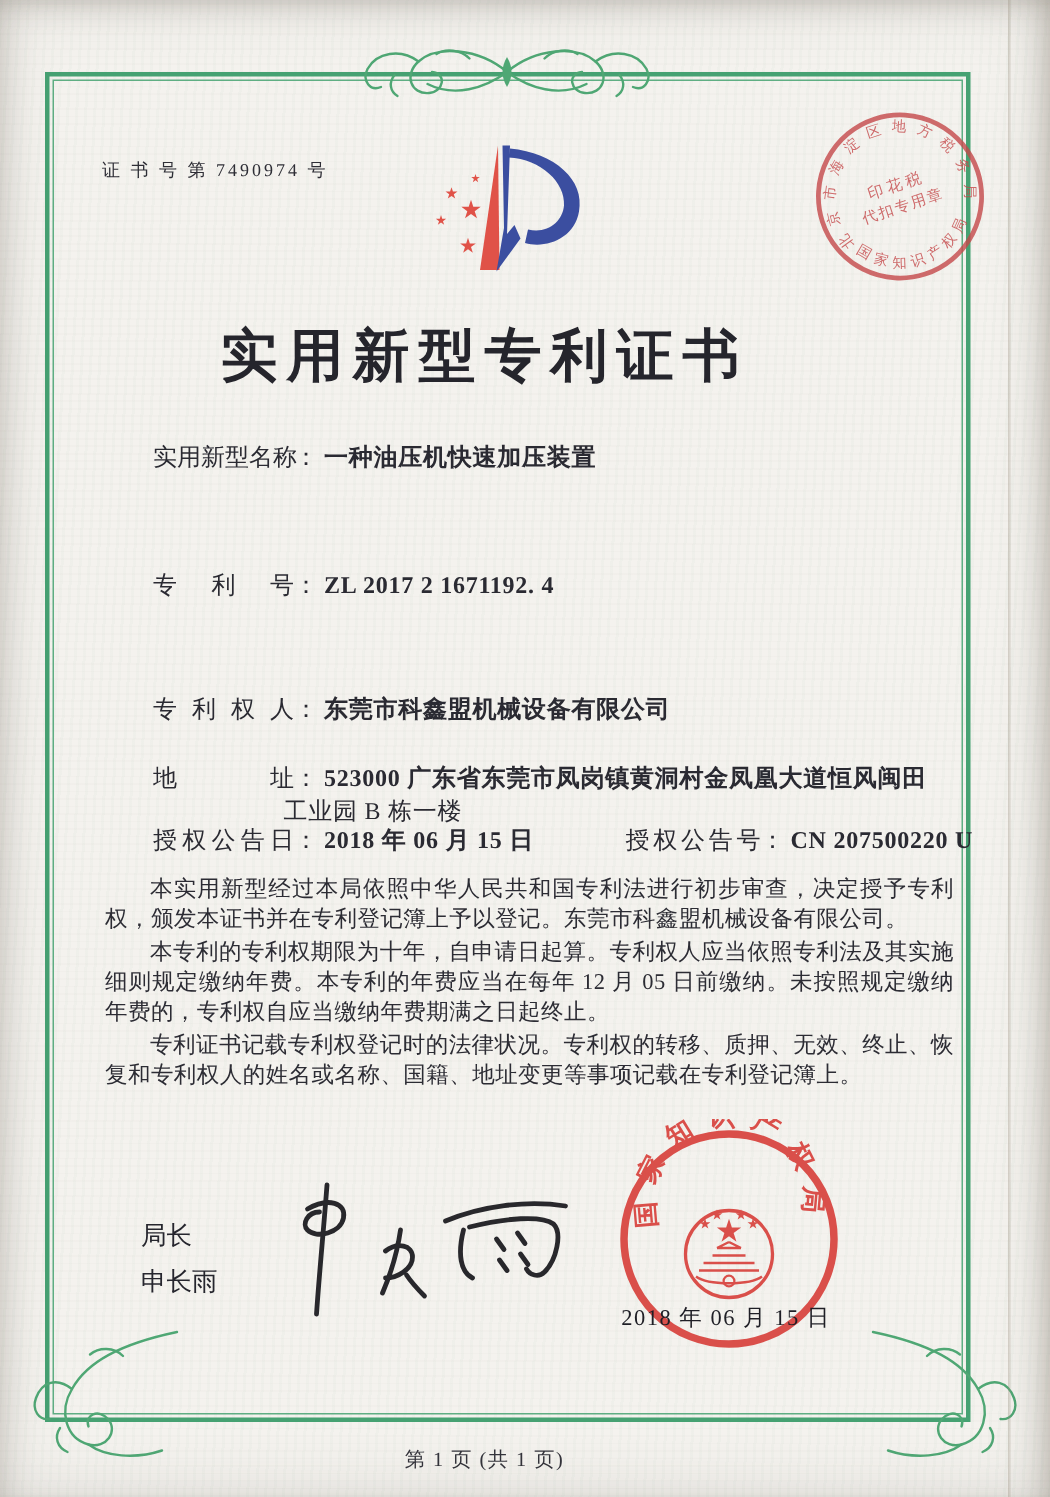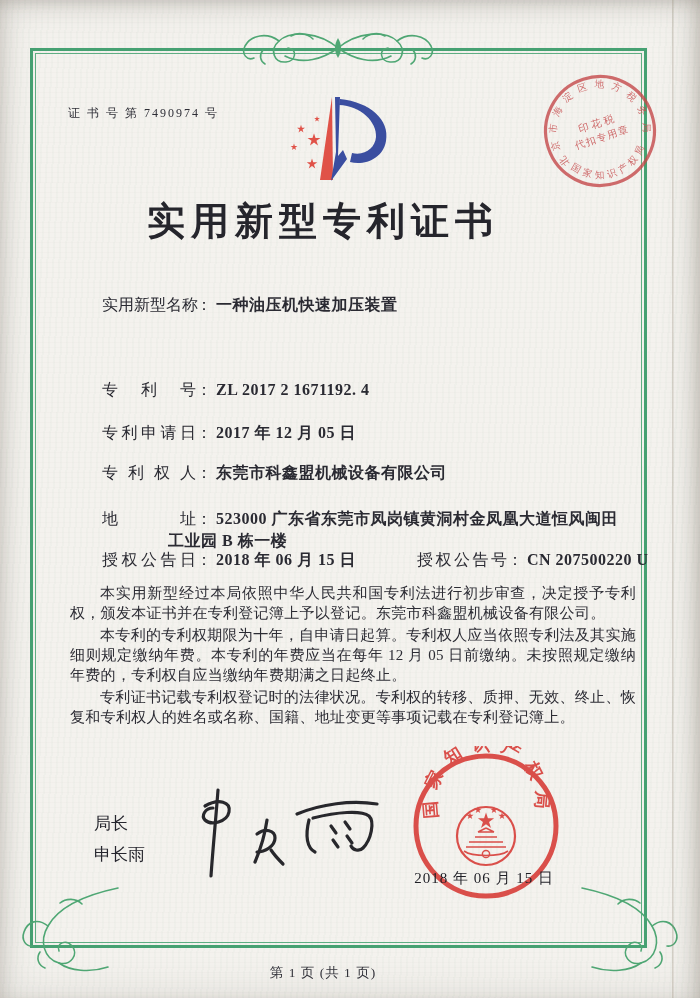--- a/index.html
+++ b/index.html
@@ -27,28 +27,28 @@
   .ornament{position:absolute;z-index:5;}
   .orn-top{left:223px;top:24px;}
   .orn-bl{left:18px;top:880px;}
   .orn-br{left:567px;top:880px;}
 
   .cert-no{position:absolute;left:68px;top:92px;font-size:12px;letter-spacing:2px;color:#2e2e36;margin-top:13px;}
 
   .logo{position:absolute;left:262px;top:96px;}
 
   .page-title{position:absolute;left:0;right:54px;top:196px;text-align:center;
-    font-size:38px;font-weight:bold;letter-spacing:6px;color:#25252c;margin:0;}
+    font-size:38px;font-weight:bold;letter-spacing:6px;color:#25252c;margin:16px;}
 
   .row{position:absolute;left:70px;font-size:16px;white-space:nowrap;color:#2a2a32;}
   .row .lbl{display:inline-block;width:94px;text-align:justify;text-align-last:justify;margin-left:32px;}
   .row .colon{display:inline-block;}
   .row .val{margin-left:4px;letter-spacing:.5px;font-weight:bold;}
   .r1{top:295px}.r2{top:340px}.r3{top:380px}.r4{top:423px}.r5{top:463px}.r6{top:509px}.r7{top:550px}
-  .addr2{position:absolute;left:168px;top:531px;font-size:16px;letter-spacing:.5px;font-weight:bold;}
+  .addr2{position:absolute;left:189px;top:531px;font-size:16px;letter-spacing:.5px;}
   .pair2{position:absolute;left:315px;top:0;}
   .pair2 .lbl{width:90px;}
 
   .paragraphs{position:absolute;left:70px;top:583px;width:566px;}
   .paragraphs p{margin:0;font-size:15px;line-height:20px;text-align:justify;
     letter-spacing:.3px;text-indent:2em;color:#2c2c34;}
   .paragraphs p + p{margin-top:2px;}
 
   .director{position:absolute;left:94px;top:808px;font-size:17px;line-height:31px;color:#26262e;}
 
@@ -126,23 +126,20 @@
     </g>
   </svg>
 
   <h1 class="page-title">实用新型专利证书</h1>
 
   <div class="row r1">
     <span class="lbl">实用新型名称</span><span class="colon">：</span><span class="val">一种油压机快速加压装置</span>
   </div>
   <div class="row r3">
     <span class="lbl">专利号</span><span class="colon">：</span><span class="val">ZL 2017 2 1671192. 4</span>
-  </div>
-  <div class="row r4">
-    <span class="lbl">专利申请日</span><span class="colon">：</span><span class="val">2017 年 12 月 05 日</span>
   </div>
   <div class="row r5">
     <span class="lbl">专利权人</span><span class="colon">：</span><span class="val">东莞市科鑫盟机械设备有限公司</span>
   </div>
   <div class="row r6">
     <span class="lbl">地址</span><span class="colon">：</span><span class="val">523000 广东省东莞市凤岗镇黄洞村金凤凰大道恒风闽田</span>
   </div>
   <div class="addr2">工业园 B 栋一楼</div>
   <div class="row r7">
     <span class="lbl">授权公告日</span><span class="colon">：</span><span class="val">2018 年 06 月 15 日</span>

